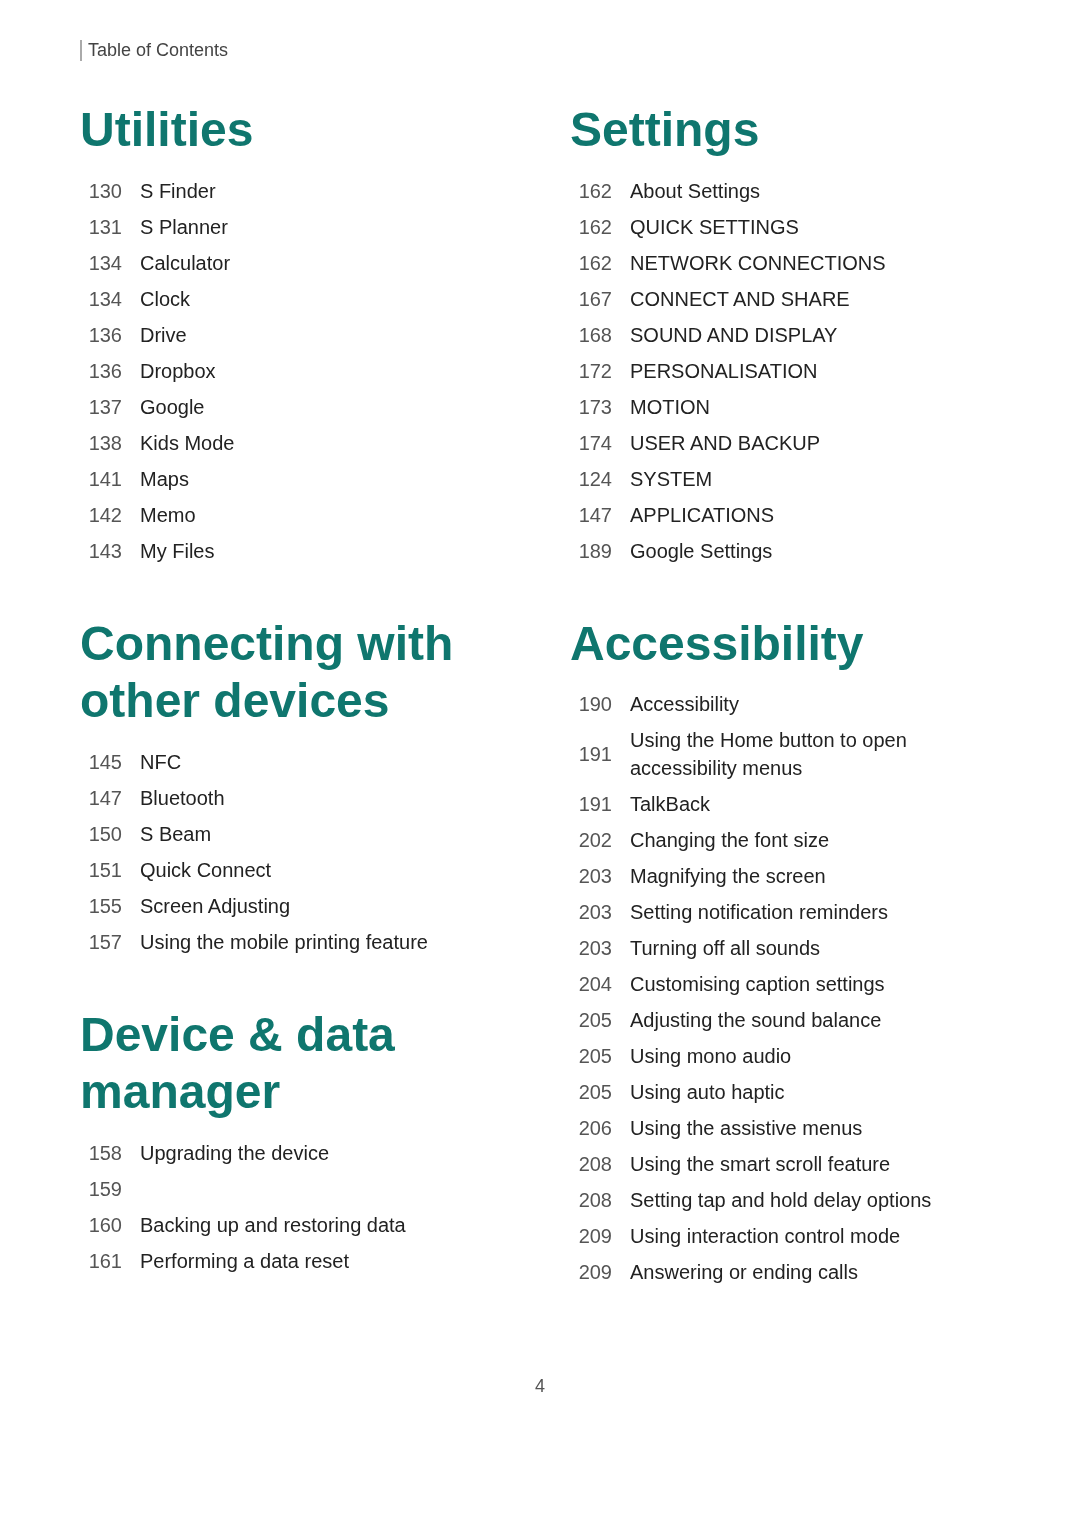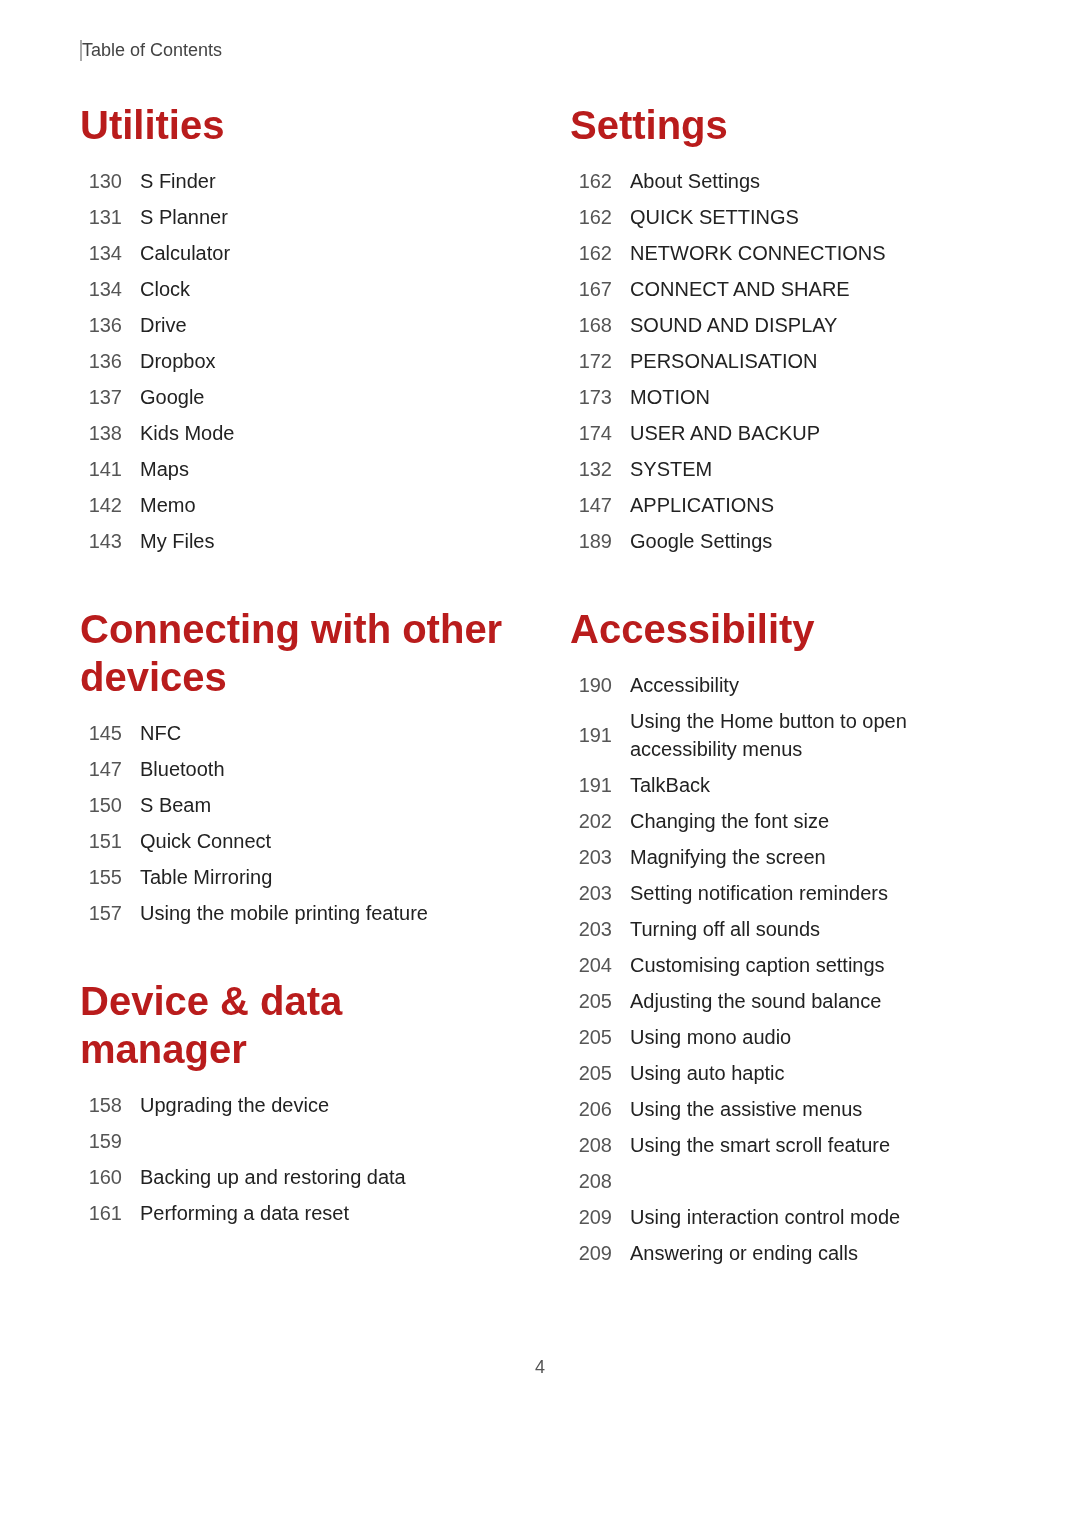--- a/index.html
+++ b/index.html
@@ -14,38 +14,38 @@
       width: 1080px;
       min-height: 1527px;
       position: relative;
       padding: 40px 80px 60px 80px;
     }
 
     .top-label {
       font-size: 18px;
       color: #444;
       margin-bottom: 40px;
-      padding-left: 0;
+      padding-left: 6px;
       border-left: 2px solid #aaa;
     }
 
     .two-col {
       display: grid;
       grid-template-columns: 1fr 1fr;
       gap: 0 60px;
     }
 
     .section {
       margin-bottom: 50px;
     }
 
     .section-title {
-      font-size: 40px;
+      font-size: 48px;
       font-weight: bold;
-      color: #b91c1c;
+      color: #0f766e;
       margin-bottom: 18px;
       line-height: 1.2;
     }
 
     .toc-item {
       display: flex;
       align-items: center;
       margin-bottom: 8px;
       font-size: 20px;
       color: #222;
@@ -141,21 +141,21 @@
         <div class="toc-item">
           <span class="toc-num">150</span>
           <span class="toc-text">S Beam</span>
         </div>
         <div class="toc-item">
           <span class="toc-num">151</span>
           <span class="toc-text">Quick Connect</span>
         </div>
         <div class="toc-item">
           <span class="toc-num">155</span>
-          <span class="toc-text">Table Mirroring</span>
+          <span class="toc-text">Screen Adjusting</span>
         </div>
         <div class="toc-item">
           <span class="toc-num">157</span>
           <span class="toc-text">Using the mobile printing feature</span>
         </div>
       </div>
       <div class="section">
         <div class="section-title">Device &amp; data manager</div>
         <div class="toc-item">
           <span class="toc-num">158</span>
@@ -204,21 +204,21 @@
         </div>
         <div class="toc-item">
           <span class="toc-num">173</span>
           <span class="toc-text">MOTION</span>
         </div>
         <div class="toc-item">
           <span class="toc-num">174</span>
           <span class="toc-text">USER AND BACKUP</span>
         </div>
         <div class="toc-item">
-          <span class="toc-num">132</span>
+          <span class="toc-num">124</span>
           <span class="toc-text">SYSTEM</span>
         </div>
         <div class="toc-item">
           <span class="toc-num">147</span>
           <span class="toc-text">APPLICATIONS</span>
         </div>
         <div class="toc-item">
           <span class="toc-num">189</span>
           <span class="toc-text">Google Settings</span>
         </div>
@@ -272,20 +272,21 @@
         <div class="toc-item">
           <span class="toc-num">206</span>
           <span class="toc-text">Using the assistive menus</span>
         </div>
         <div class="toc-item">
           <span class="toc-num">208</span>
           <span class="toc-text">Using the smart scroll feature</span>
         </div>
         <div class="toc-item">
           <span class="toc-num">208</span>
+          <span class="toc-text">Setting tap and hold delay options</span>
         </div>
         <div class="toc-item">
           <span class="toc-num">209</span>
           <span class="toc-text">Using interaction control mode</span>
         </div>
         <div class="toc-item">
           <span class="toc-num">209</span>
           <span class="toc-text">Answering or ending calls</span>
         </div>
       </div>

